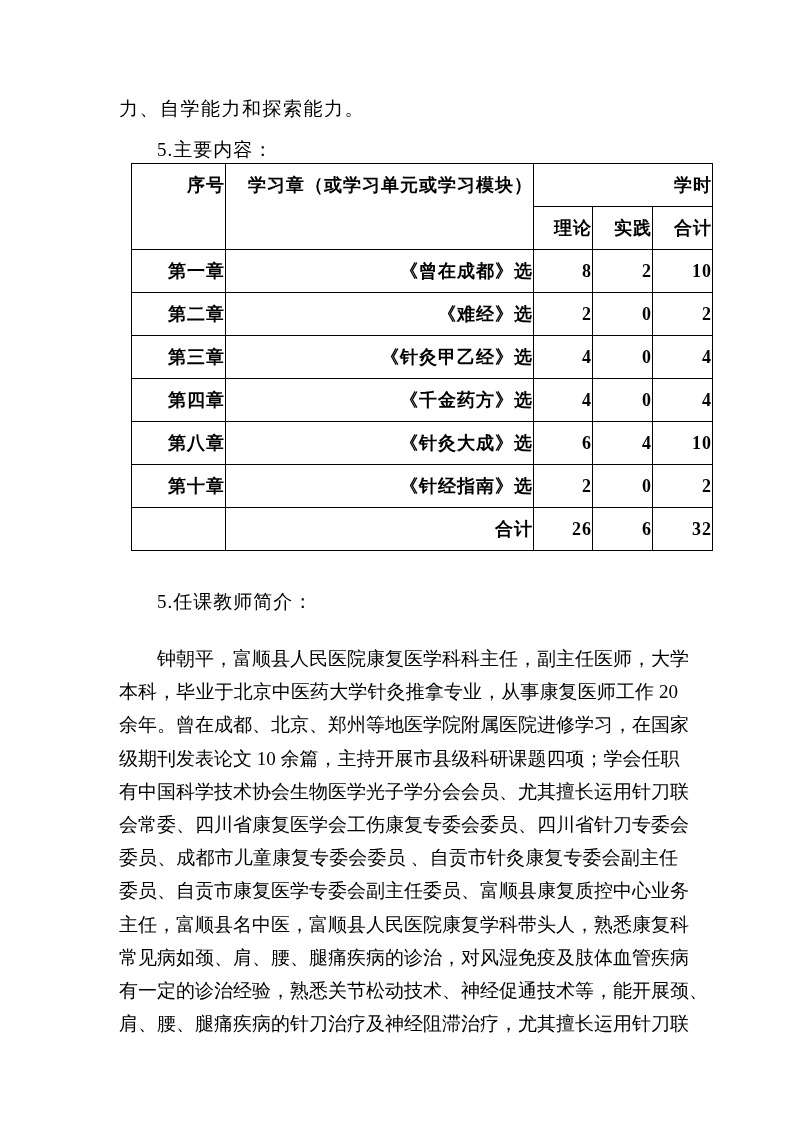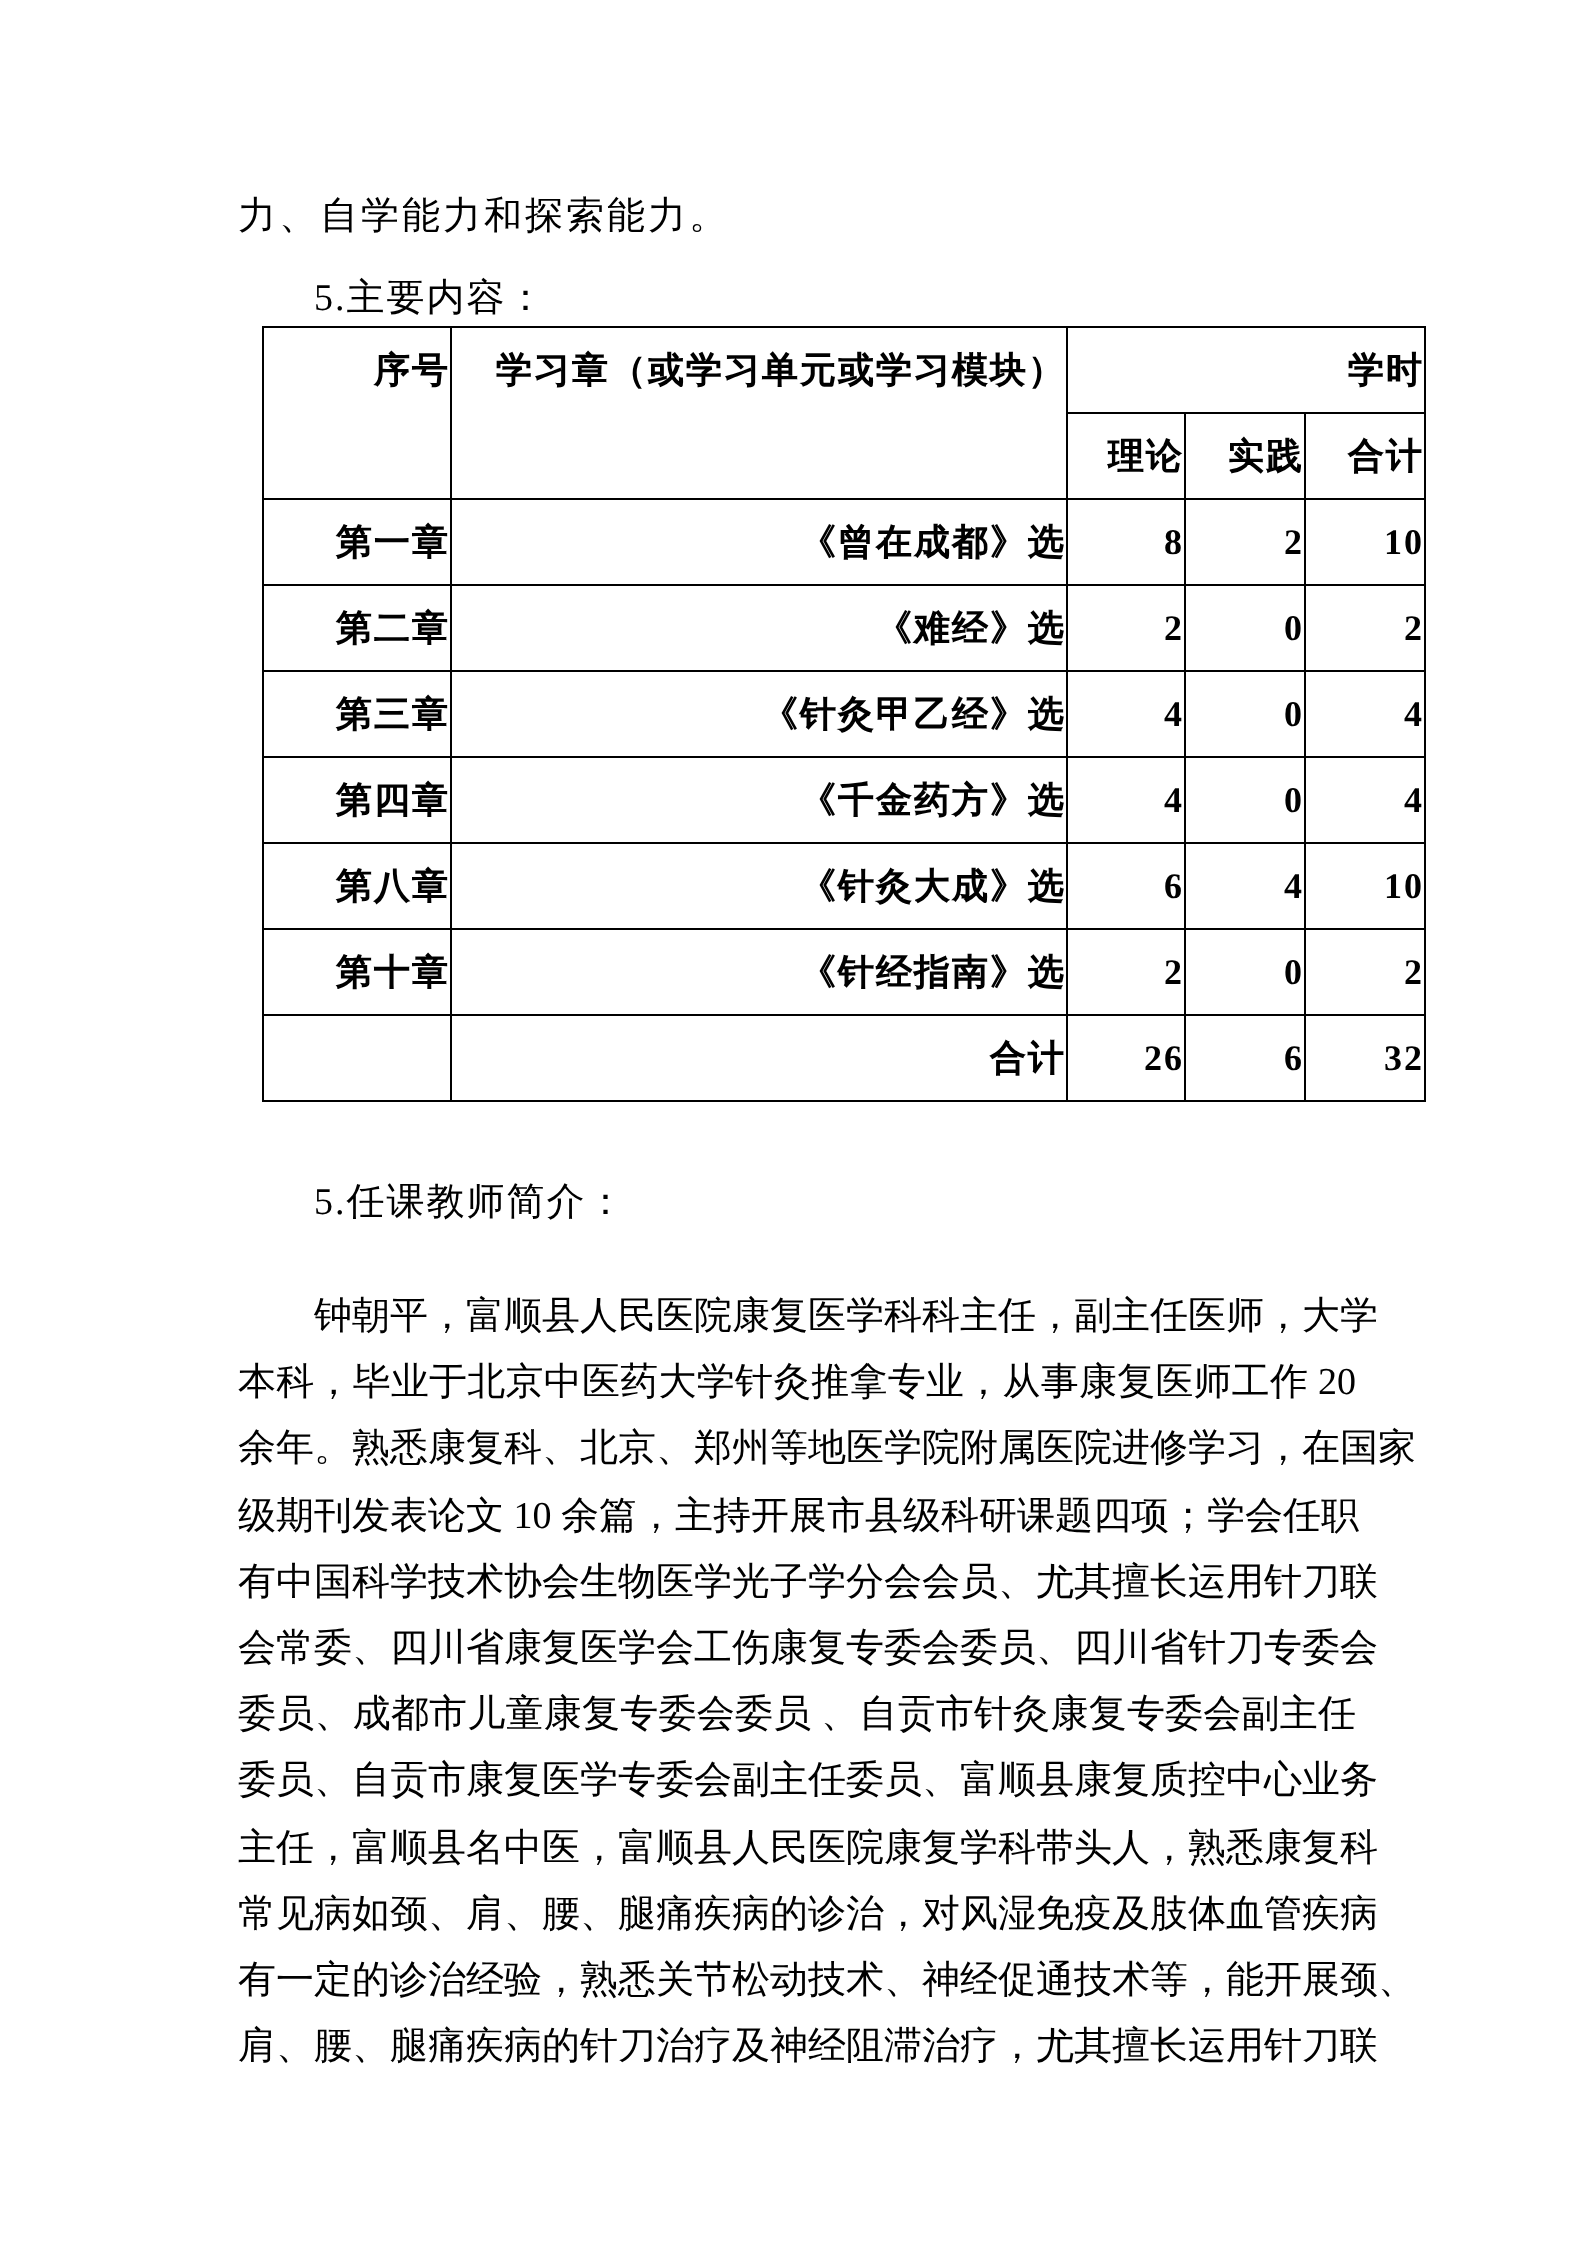--- a/index.html
+++ b/index.html
@@ -138,21 +138,21 @@
           <td>32</td>
         </tr>
       </tbody>
   </table>
 
   <div class="sec-heading h6">5.任课教师简介：</div>
 
   <div class="intro">
       <div class="tline">钟朝平，富顺县人民医院康复医学科科主任，副主任医师，大学</div>
       <div class="tline">本科，毕业于北京中医药大学针灸推拿专业，从事康复医师工作 20</div>
-      <div class="tline">余年。熟悉康复科、北京、郑州等地医学院附属医院进修学习，在国家</div>
+      <div class="tline">余年。曾在成都、北京、郑州等地医学院附属医院进修学习，在国家</div>
       <div class="tline">级期刊发表论文 10 余篇，主持开展市县级科研课题四项；学会任职</div>
       <div class="tline">有中国科学技术协会生物医学光子学分会会员、尤其擅长运用针刀联</div>
       <div class="tline">会常委、四川省康复医学会工伤康复专委会委员、四川省针刀专委会</div>
       <div class="tline">委员、成都市儿童康复专委会委员 、自贡市针灸康复专委会副主任</div>
       <div class="tline">委员、自贡市康复医学专委会副主任委员、富顺县康复质控中心业务</div>
       <div class="tline">主任，富顺县名中医，富顺县人民医院康复学科带头人，熟悉康复科</div>
       <div class="tline">常见病如颈、肩、腰、腿痛疾病的诊治，对风湿免疫及肢体血管疾病</div>
       <div class="tline">有一定的诊治经验，熟悉关节松动技术、神经促通技术等，能开展颈、</div>
       <div class="tline">肩、腰、腿痛疾病的针刀治疗及神经阻滞治疗，尤其擅长运用针刀联</div>
     </div>

